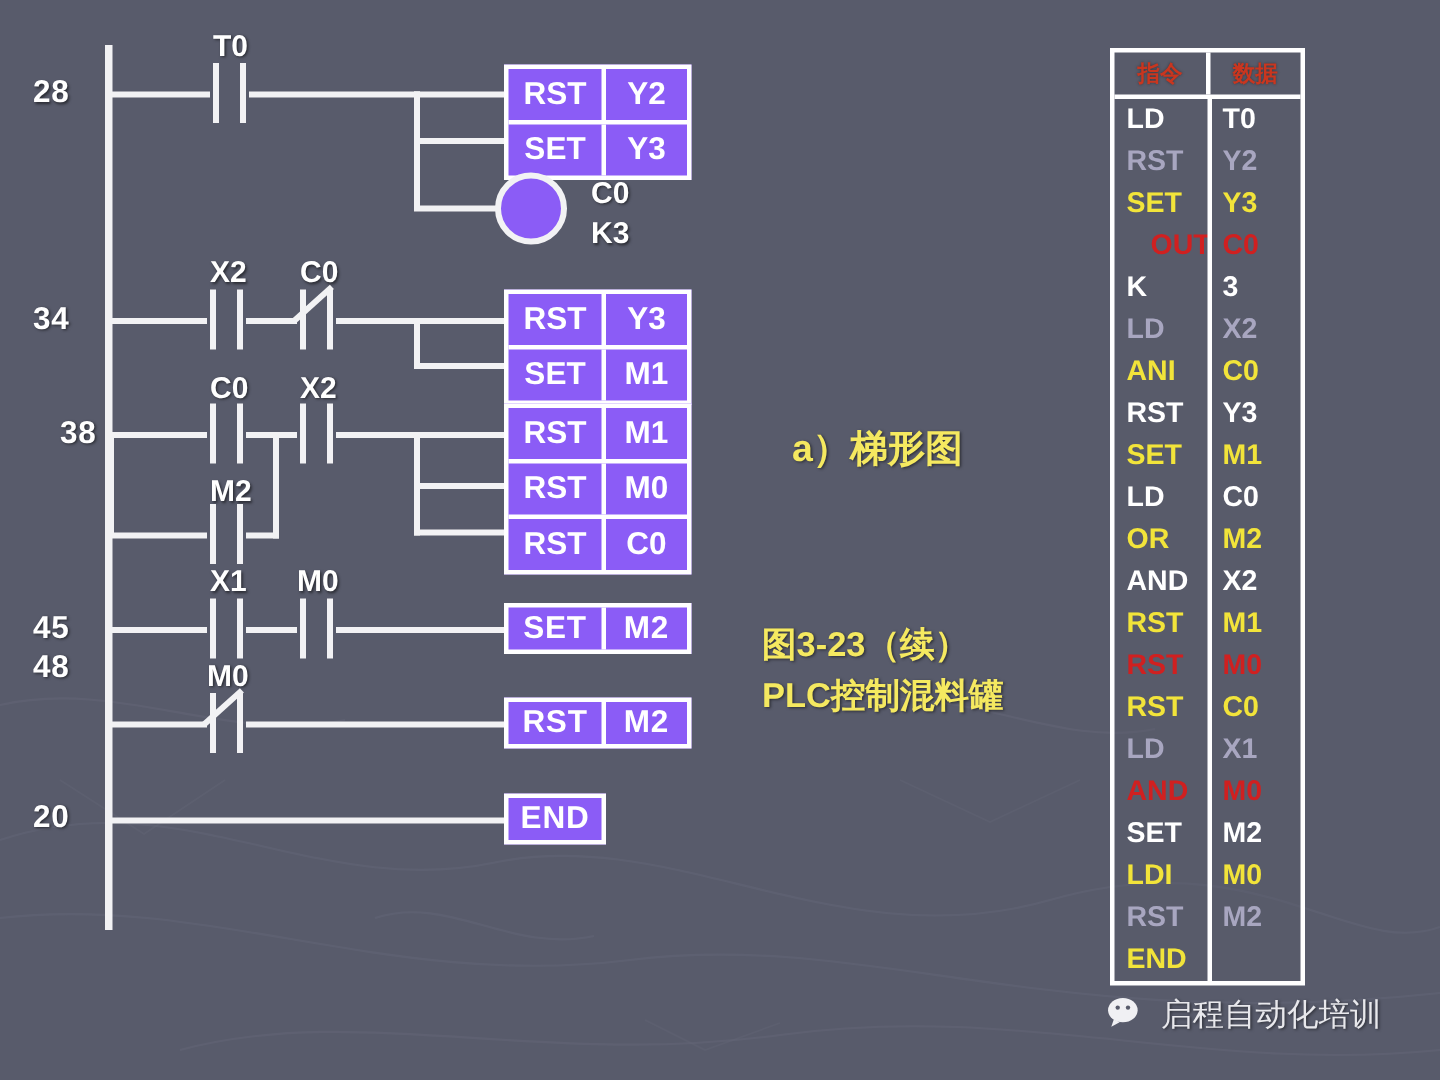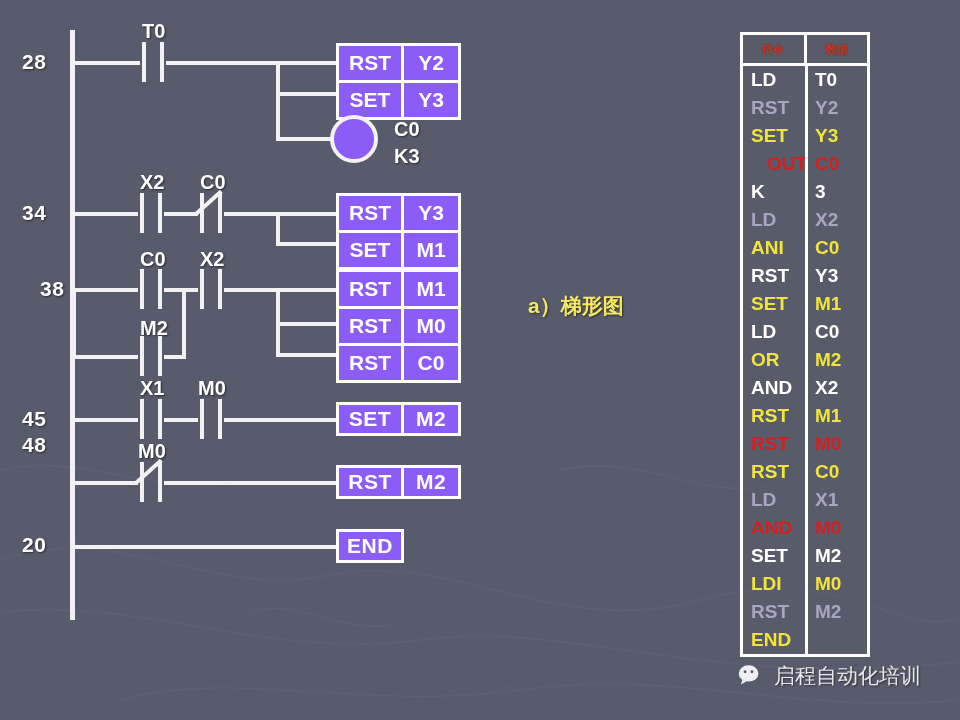--- a/index.html
+++ b/index.html
@@ -58,21 +58,21 @@
 
   
   .caption{position:absolute;color:#f5e960;font-weight:bold;
            text-shadow:1px 1px 2px rgba(0,0,0,.5);white-space:nowrap;}
 
   
   .tbl{position:absolute;left:740px;top:32px;width:130px;
        border:3px solid #ffffff;box-sizing:border-box;background:rgba(88,91,107,.35);}
   .tbl .hdr{display:flex;border-bottom:3px solid #ffffff;height:28px;}
   .tbl .hdr div{flex:1;display:flex;align-items:center;justify-content:center;
-       color:#c9361f;font-size:11px;font-weight:bold;
+       color:#c9361f;font-size:15px;font-weight:bold;
        font-family:"DejaVu Sans",sans-serif;
        text-shadow:0 0 2px rgba(0,0,0,.4);}
   .tbl .hdr div:first-child{border-right:3px solid #ffffff;}
   .tbl .body{position:relative;}
   .tbl .trow{display:flex;height:28px;}
   .tbl .trow .c1{width:62px;display:flex;align-items:center;padding-left:8px;
        font-size:19px;font-weight:bold;box-sizing:border-box;}
   .tbl .trow .c2{flex:1;display:flex;align-items:center;padding-left:10px;
        font-size:19px;font-weight:bold;box-sizing:border-box;}
   .tbl .vsep{position:absolute;left:62px;top:0;bottom:0;width:3px;background:#ffffff;}
@@ -250,21 +250,23 @@
       <div class="cell dat">M2</div>
     </div>
 
     <div class="rungno" style="left:22px;top:533px;">20</div>
     <div class="wire h" style="left:72px;top:545px;width:266px;"></div>
     <div class="ibox single" style="left:336px;top:529px;height:34px;">
       <div class="cell op">END</div>
     </div>
   </div>
 
-  <div class="caption" style="left:528px;top:292px;font-size:21px;">a）梯形图</div>
+  <div class="caption" style="left:528px;top:282px;font-size:25px;">a）梯形图</div>
+  <div class="caption" style="left:508px;top:414px;font-size:23px;">图3-23（续）</div>
+  <div class="caption" style="left:508px;top:448px;font-size:23px;">PLC控制混料罐</div>
 
   <div class="tbl">
     <div class="hdr">
       <div>指令</div>
       <div>数据</div>
     </div>
     <div class="body" id="table-body">
       <div class="vsep"></div>
     <div class="trow">
           <div class="c1" style="color: rgb(255, 255, 255);">LD</div>

